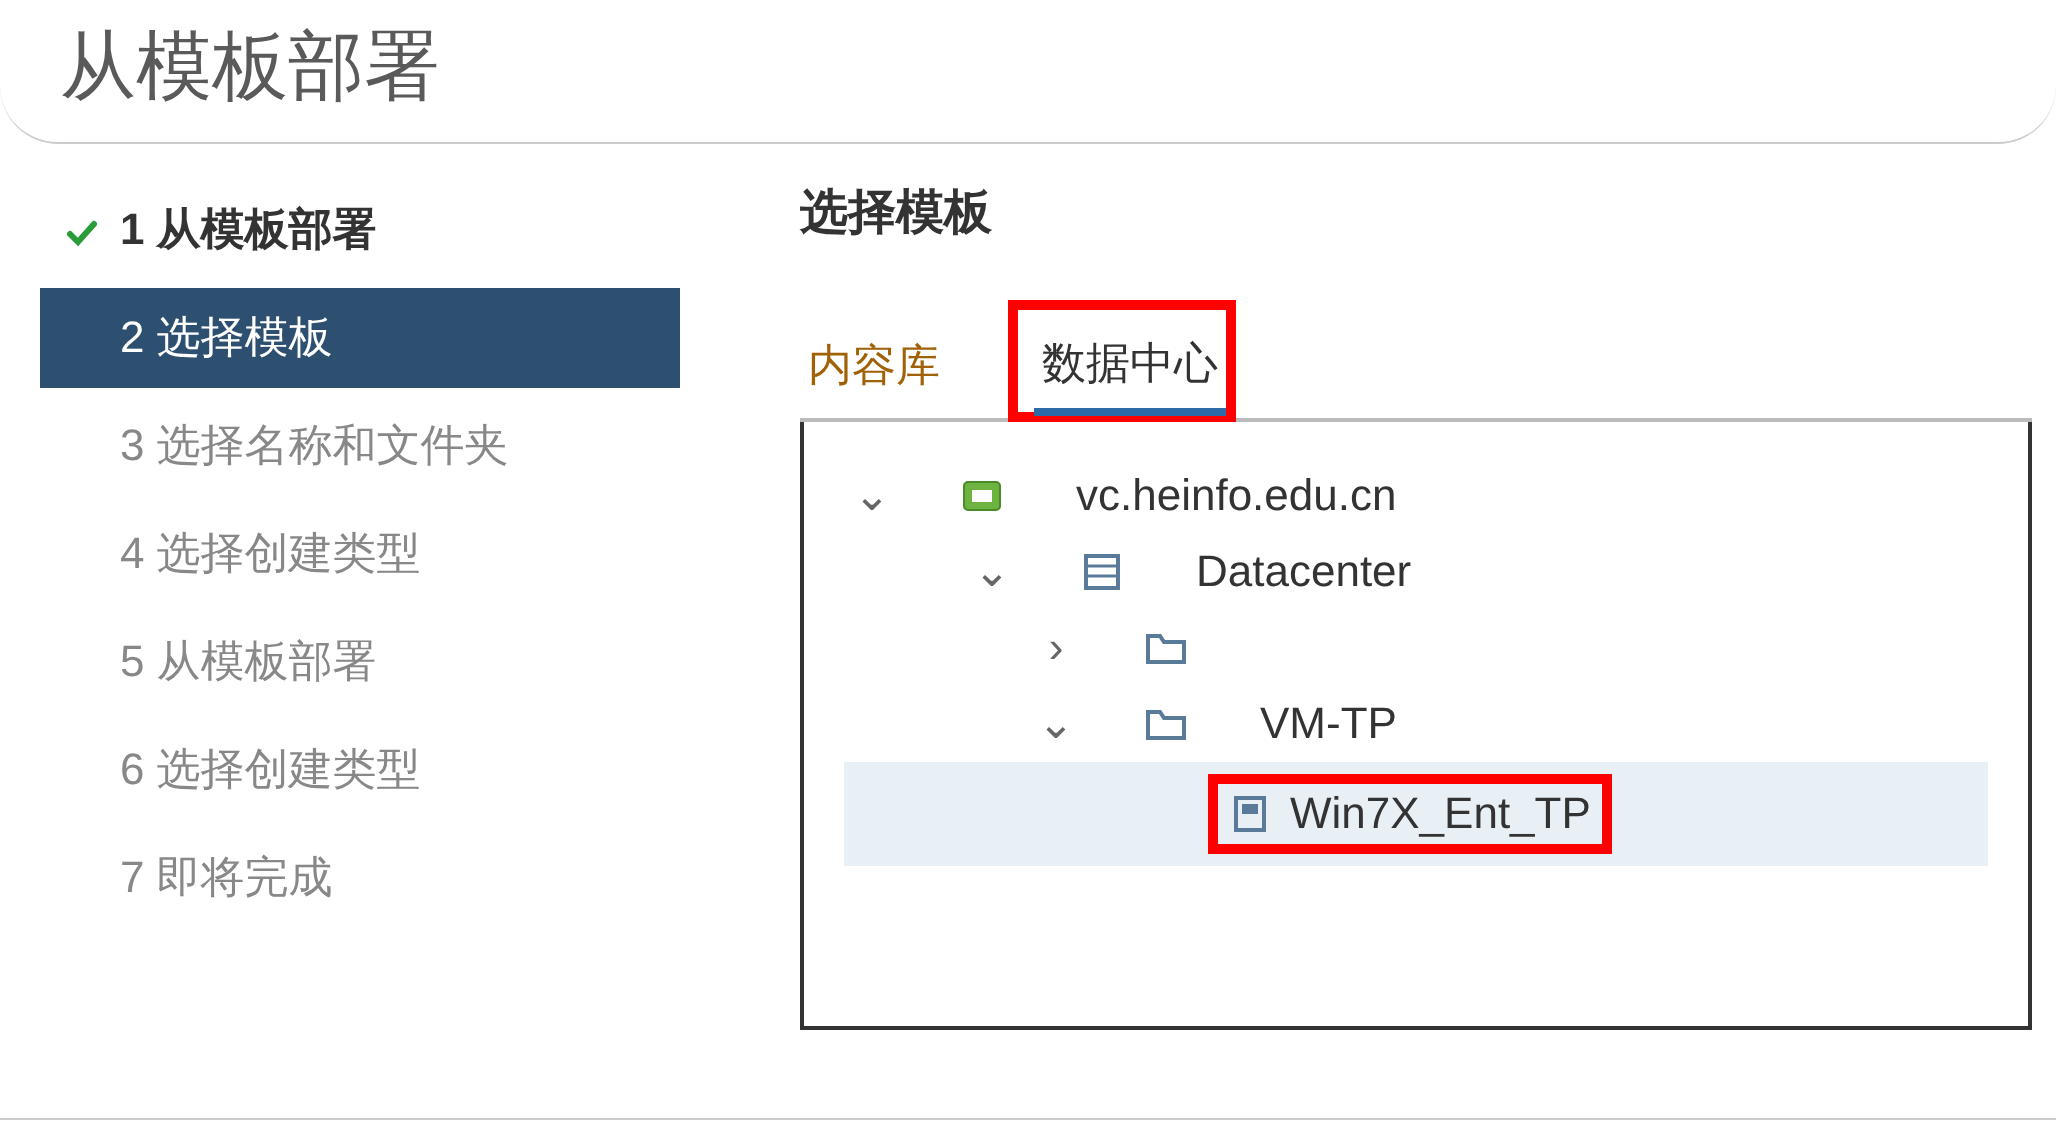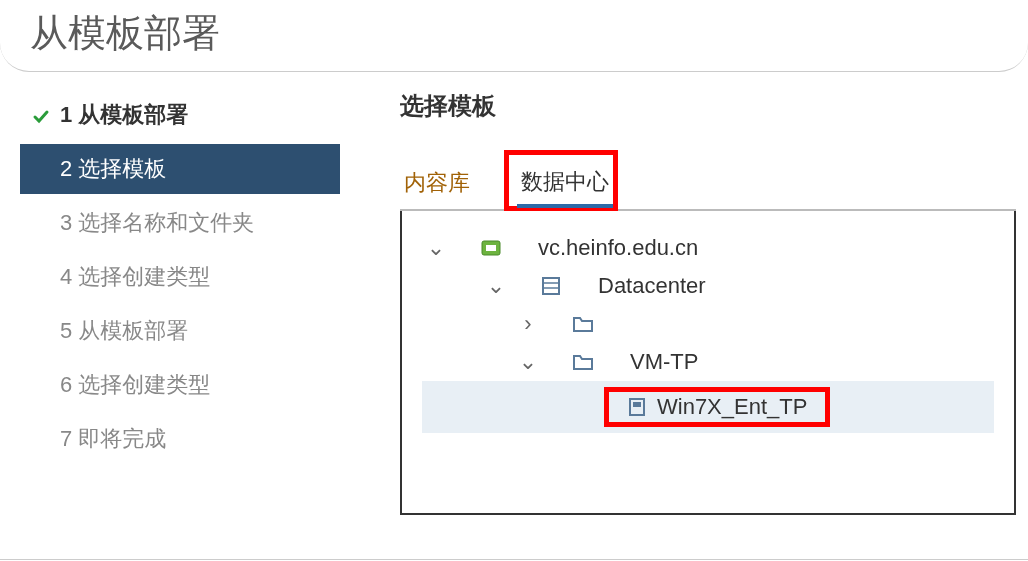--- a/index.html
+++ b/index.html
@@ -123,21 +123,21 @@
       width: 22px; height: 22px;
       display: inline-flex;
       align-items: center;
       justify-content: center;
       margin-right: 8px;
     }
     .item-highlight {
       border: 5px solid #ff0000;
       display: inline-flex;
       align-items: center;
-      padding: 2px 18px;
+      padding: 2px 6px;
     }
     .ind-1 { width: 32px; }
     .ind-2 { width: 64px; }
     .ind-3 { width: 96px; }
     .chev-right::before { content: "›"; font-size: 22px; }
     .chev-down::before { content: "⌄"; font-size: 22px; }
   </style>
 </head>
 <body>
 

